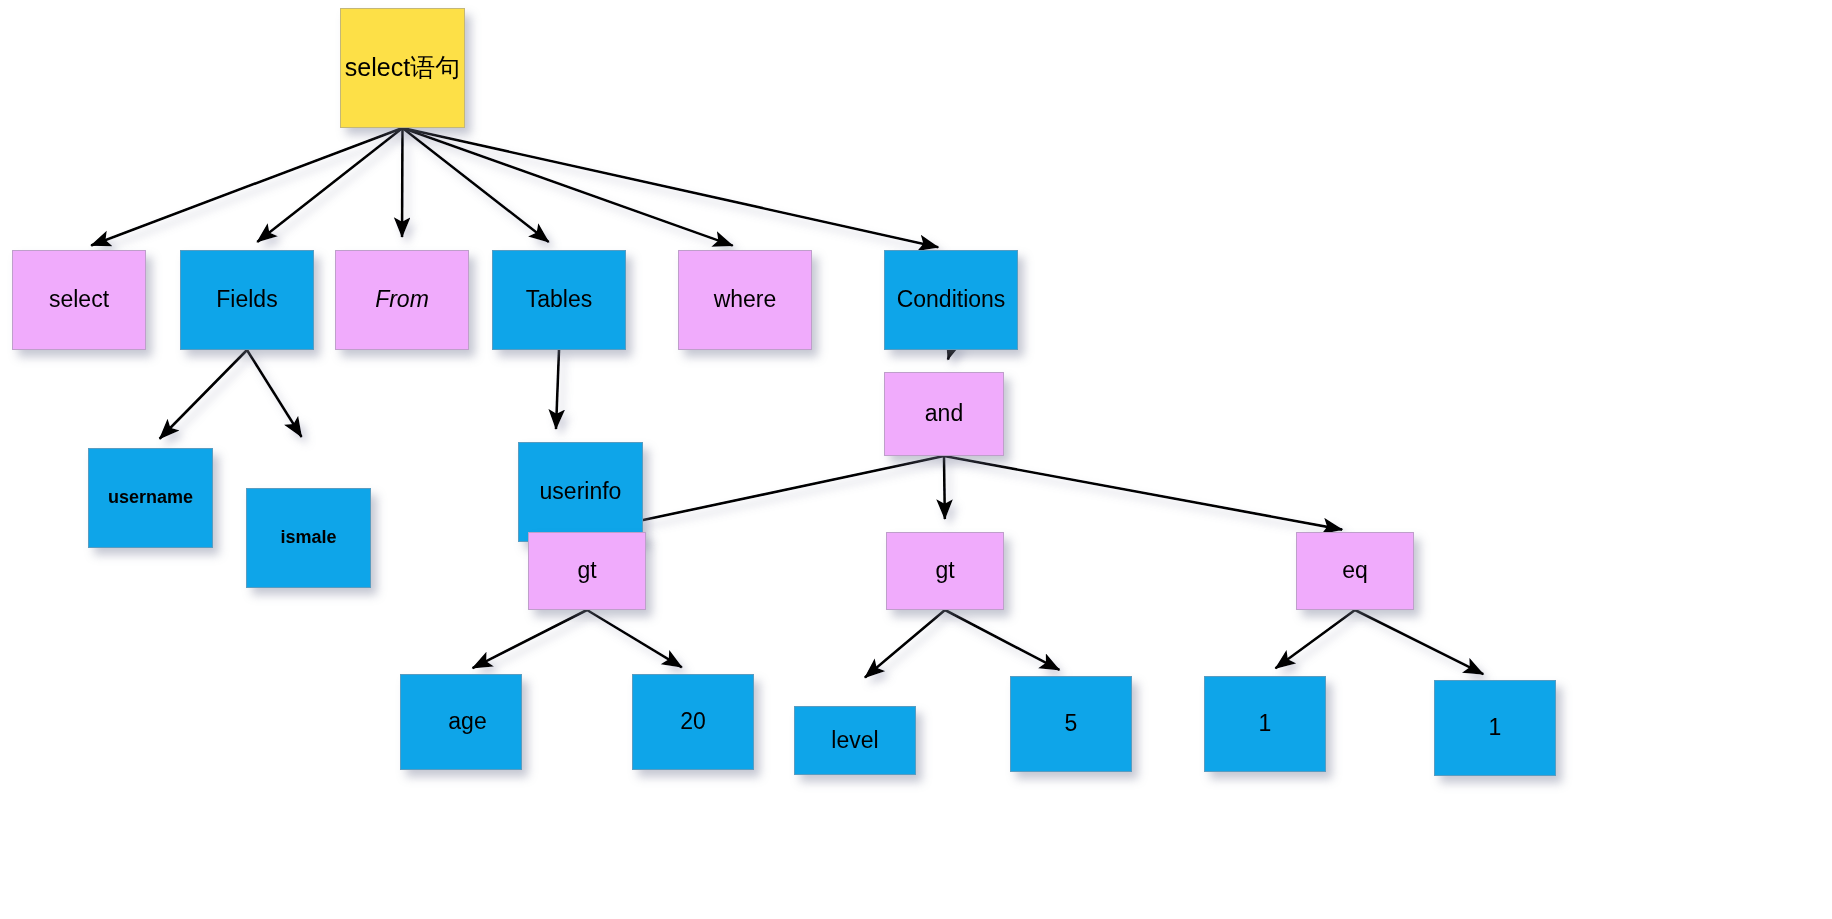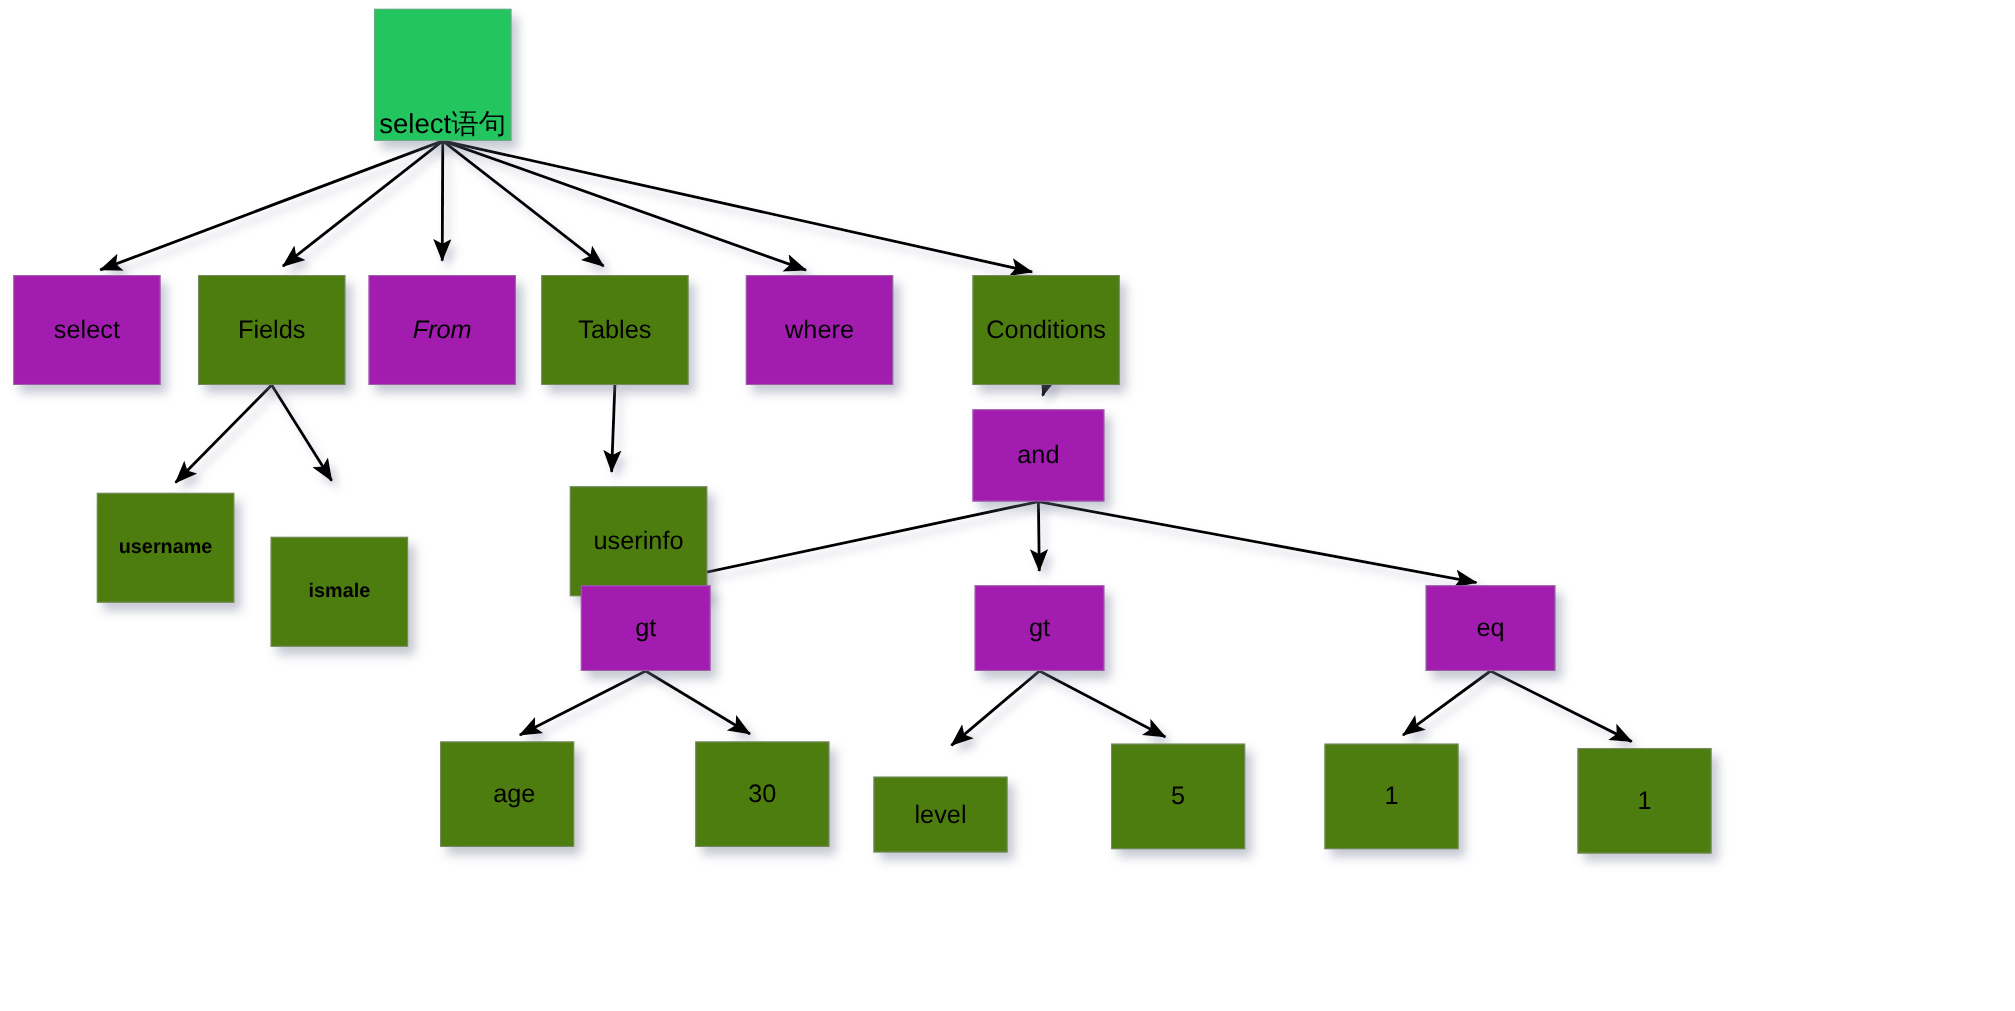--- a/index.html
+++ b/index.html
@@ -32,23 +32,23 @@
     align-items: center;
     justify-content: center;
     color: #000000;
     text-align: center;
     line-height: 1.1;
     border: 1px solid rgba(150,150,160,0.55);
     box-shadow: 6px 7px 9px rgba(120,124,150,0.42);
     z-index: 2;
     white-space: nowrap;
   }
-  .fill-green  { background: #a21caf; }
-  .fill-cyan   { background: #22c55e; align-items: flex-end; }
-  .fill-gray   { background: #4d7c0f; }
+  .fill-green  { background: #f0abfc; }
+  .fill-cyan   { background: #fde047; }
+  .fill-gray   { background: #0ea5e9; }
   .fs-lg  { font-size: 25px; }
   .fs-md  { font-size: 23px; }
   .fs-sm  { font-size: 18px; font-weight: bold; }
 </style>
 </head>
 <body>
 
 <div id="canvas">
   <svg id="edges" viewBox="0 0 1832 919">
     <defs>
@@ -121,21 +121,21 @@
       <div class="node fill-green fs-md" style="left: 886px; top: 532px; width: 118px; height: 78px;">
         <span>gt</span>
       </div>
       <div class="node fill-green fs-md" style="left: 1296px; top: 532px; width: 118px; height: 78px;">
         <span>eq</span>
       </div>
       <div class="node fill-gray fs-md" style="left: 400px; top: 674px; width: 122px; height: 96px; padding-left: 13px;">
         <span>age</span>
       </div>
       <div class="node fill-gray fs-md" style="left: 632px; top: 674px; width: 122px; height: 96px;">
-        <span>30</span>
+        <span>20</span>
       </div>
       <div class="node fill-gray fs-md" style="left: 794px; top: 706px; width: 122px; height: 69px;">
         <span>level</span>
       </div>
       <div class="node fill-gray fs-md" style="left: 1010px; top: 676px; width: 122px; height: 96px;">
         <span>5</span>
       </div>
       <div class="node fill-gray fs-md" style="left: 1204px; top: 676px; width: 122px; height: 96px;">
         <span>1</span>
       </div>

